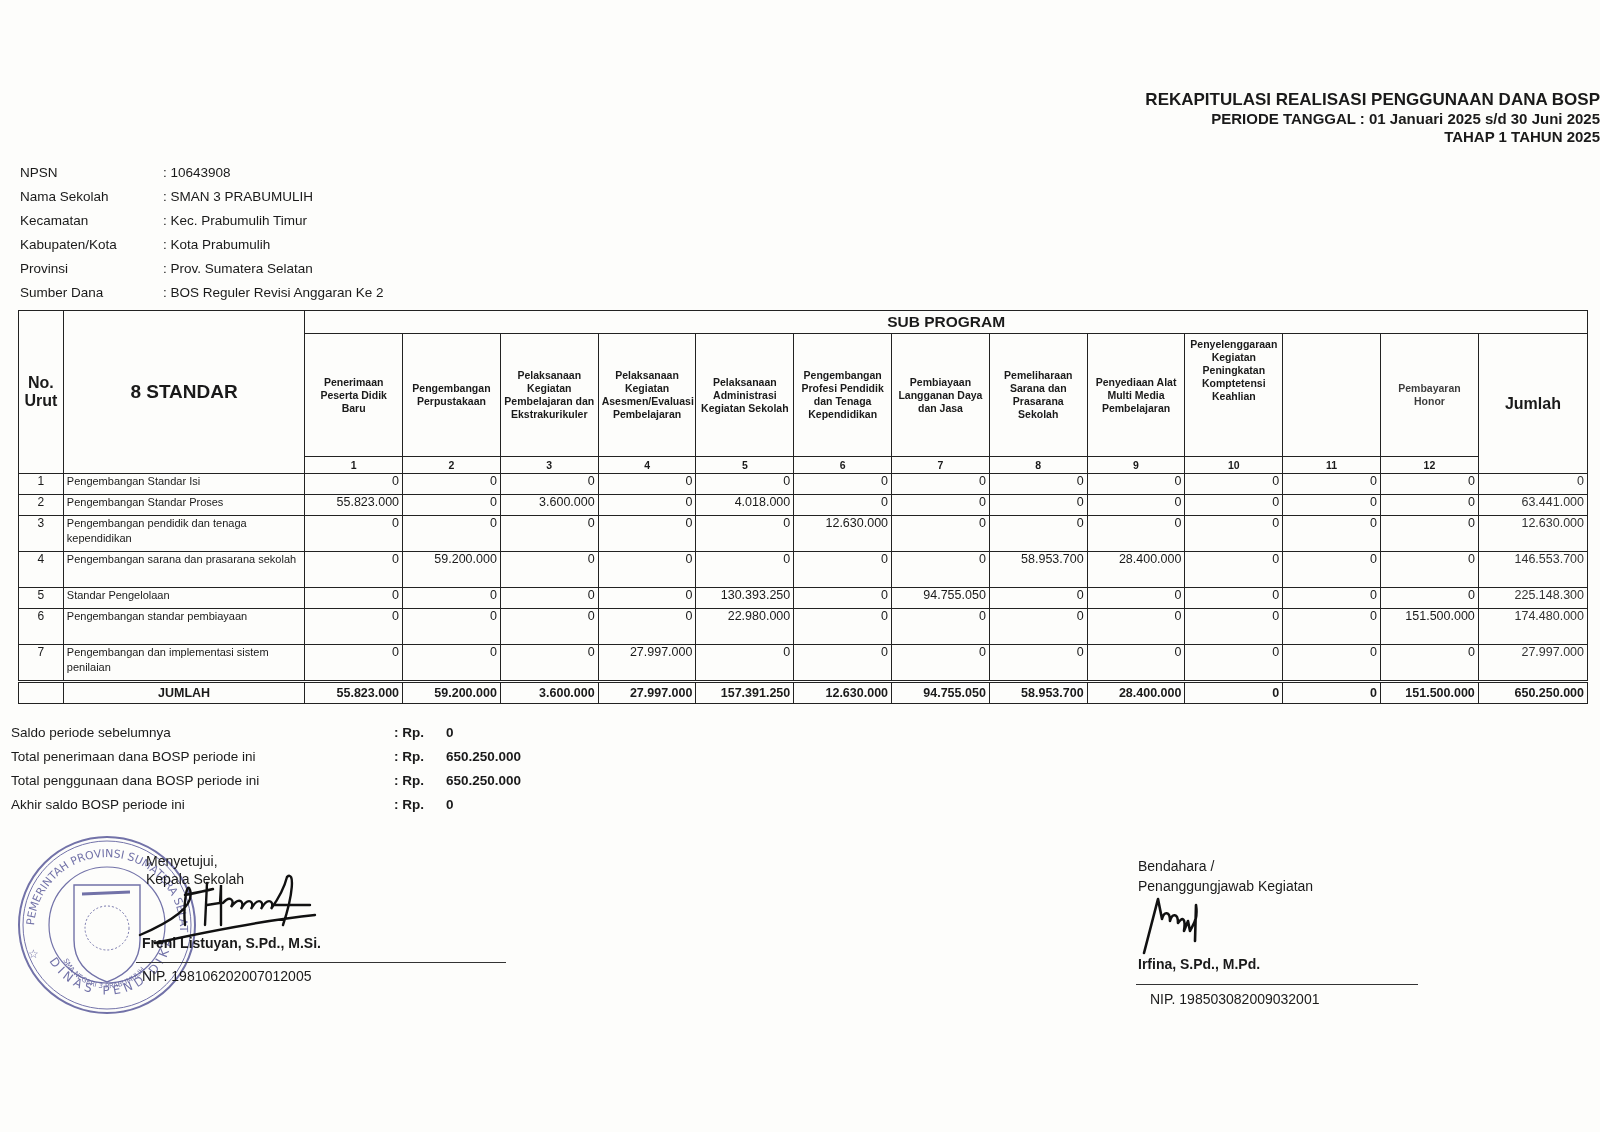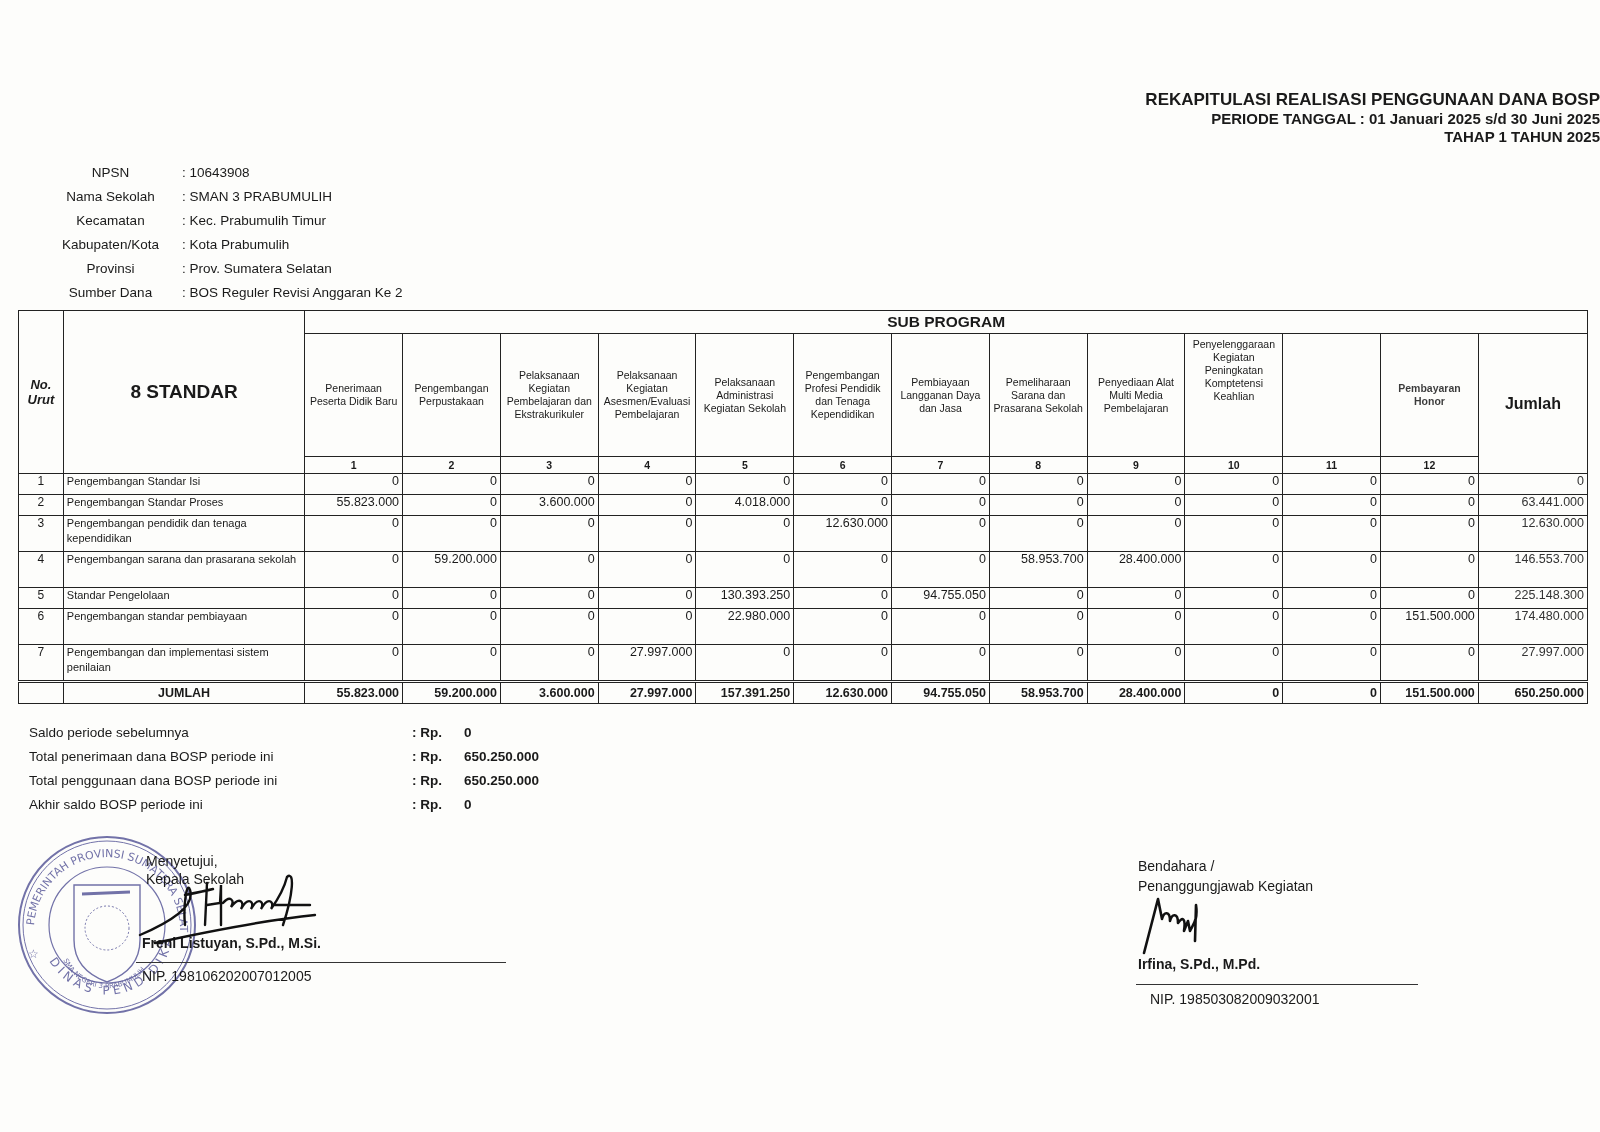--- a/index.html
+++ b/index.html
@@ -8,52 +8,52 @@
     background: #fdfdfb;
     font-family: "Liberation Sans", sans-serif;
     color: #1a1a1a;
     position: relative;
   }
   .title-block { position: absolute; top: 89px; left: 0; width: 1600px; text-align: right; font-weight: bold; }
   .title-block .t1 { font-size: 17px; line-height: 21px; margin-left: 40px; }
   .title-block .t2 { font-size: 15px; line-height: 18px; margin-left: 40px; }
   .title-block .t3 { font-size: 15px; line-height: 18px; margin-left: 40px; }
 
-  .info { position: absolute; top: 160px; left: 39px; font-size: 13.5px; text-align: center; }
+  .info { position: absolute; top: 160px; left: 20px; font-size: 13.5px; }
   .info-row { display: flex; height: 24px; align-items: center; }
   .info-row .lbl { width: 143px; }
   .info-row .val { }
 
   table.rekap {
     position: absolute; left: 18px; top: 310px;
     width: 1570px;
     border-collapse: collapse;
     table-layout: fixed;
     font-size: 12.5px;
   }
   table.rekap td, table.rekap th { border: 1.5px solid #222; padding: 0 3px; overflow: hidden; }
-  th.no-head { font-size: 13px; font-weight: bold; font-style: italic; }
+  th.no-head { font-size: 16px; font-weight: bold; }
   th.std-head { font-size: 19px; font-weight: bold; }
   th.sub-head { font-size: 15.5px; font-weight: bold; height: 22px; border-bottom: 1.5px solid #222; }
-  th.col-head { font-size: 10.5px; font-weight: normal; line-height: 13px; height: 118px; vertical-align: middle; }
+  th.col-head { font-size: 10.5px; font-weight: bold; line-height: 13px; height: 118px; vertical-align: middle; }
   th.col-head.top { vertical-align: top; padding-top: 4px; }
   th.col-head.slight { font-weight: bold; opacity: 0.85; }
   th.jml-head { font-size: 16px; font-weight: bold; }
   th.num-head { font-size: 10.5px; font-weight: bold; height: 16px; }
   td.no { text-align: center; vertical-align: top; font-size: 12px; }
   td.name { vertical-align: top; font-size: 11px; line-height: 15px; padding-top: 2px; }
   td.v { text-align: right; vertical-align: top; font-size: 12.5px; padding-top: 2px; }
   td.v.j { color: #333; }
   tr.r1 td { height: 20px; }
   tr.r2 td { height: 35px; }
   tr.total td { font-weight: bold; height: 20px; vertical-align: middle; font-size: 12.5px; padding-top:0;}
   tr.total td.name { text-align: center; padding-top: 0; }
   tr.total { border-top: 3px double #222; }
 
-  .summary { position: absolute; top: 720px; left: 29px; font-size: 13.5px; }
+  .summary { position: absolute; top: 720px; left: 11px; font-size: 13.5px; }
   .sum-row { display: flex; height: 24px; align-items: center; }
   .sum-row .lbl { width: 383px; }
   .sum-row .rp { font-weight: bold; width: 52px; }
   .sum-row .amt { font-weight: bold; }
 
   .sig-left { position: absolute; left: 146px; top: 852px; font-size: 14px; }
   .sig-left .l1, .sig-left .l2 { line-height: 18px; }
   .sig-left .name { position: absolute; top: 83px; left: -4px; font-weight: bold; white-space: nowrap; }
   .sig-left .line { position: absolute; top: 110px; left: -10px; width: 370px; border-top: 1.2px solid #333; }
   .sig-left .nip { position: absolute; top: 116px; left: -4px; white-space: nowrap; }

